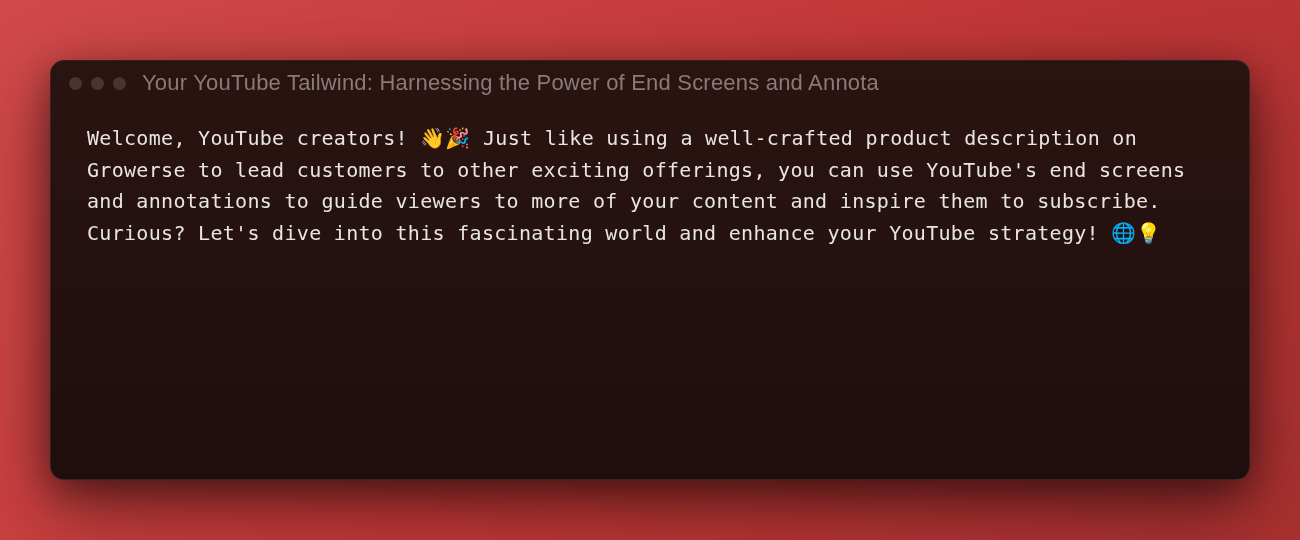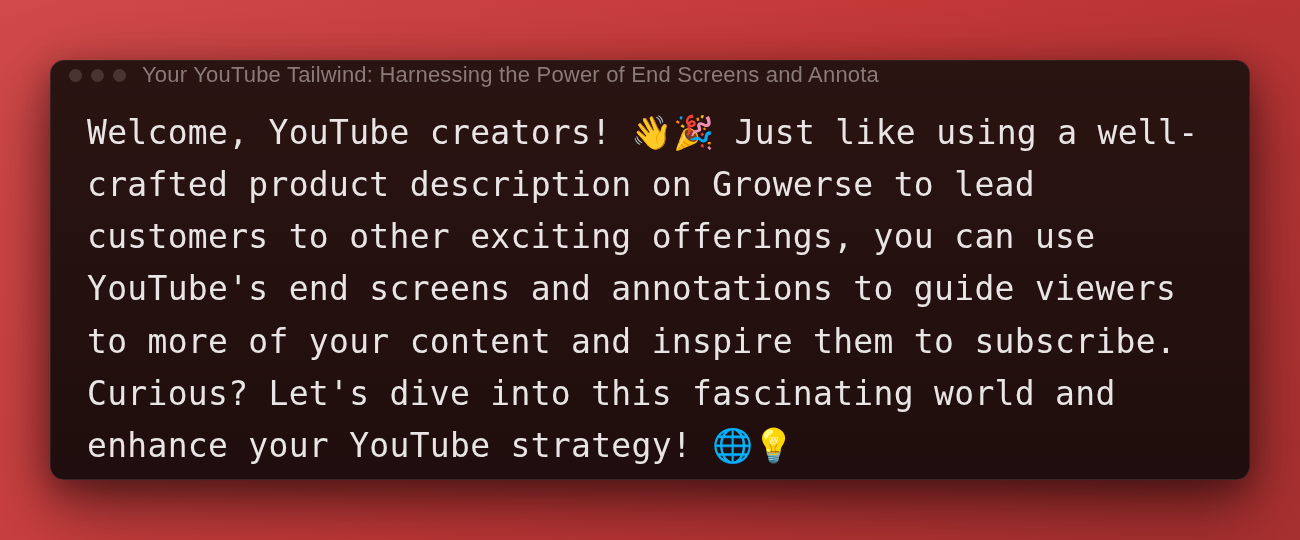--- a/index.html
+++ b/index.html
@@ -28,21 +28,21 @@
       box-shadow: 0 25px 70px rgba(0, 0, 0, 0.5), 0 10px 30px rgba(0, 0, 0, 0.3);
       overflow: hidden;
       display: flex;
       flex-direction: column;
     }
     
     .titlebar {
       height: 44px;
       display: flex;
       align-items: center;
-      padding: 1px 18px;
+      padding: 17px 18px;
       gap: 16px;
     }
     
     .traffic-lights {
       display: flex;
       gap: 9px;
     }
     
     .traffic-light {
       width: 13px;
@@ -58,21 +58,21 @@
       white-space: nowrap;
       overflow: hidden;
       letter-spacing: 0.2px;
     }
     
     .content {
       flex: 1;
       padding: 18px 36px 28px 36px;
       color: #e8e5e4;
       font-family: "SF Mono", "Menlo", "Monaco", "Consolas", monospace;
-      font-size: 33px;
+      font-size: 20px;
       line-height: 1.58;
       letter-spacing: 0.3px;
       font-weight: 400;
     }
   </style>
 </head>
 <body>
 
 <div class="window">
   <div class="titlebar">

